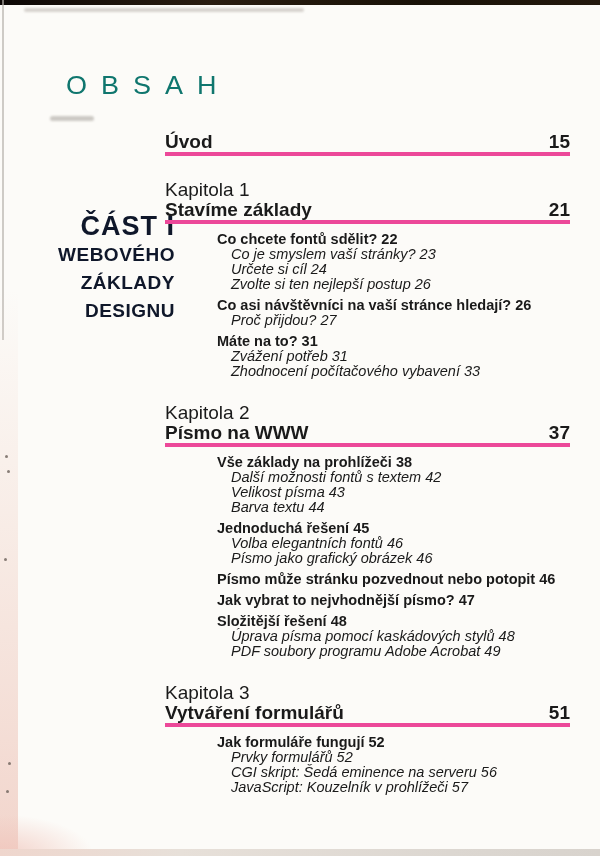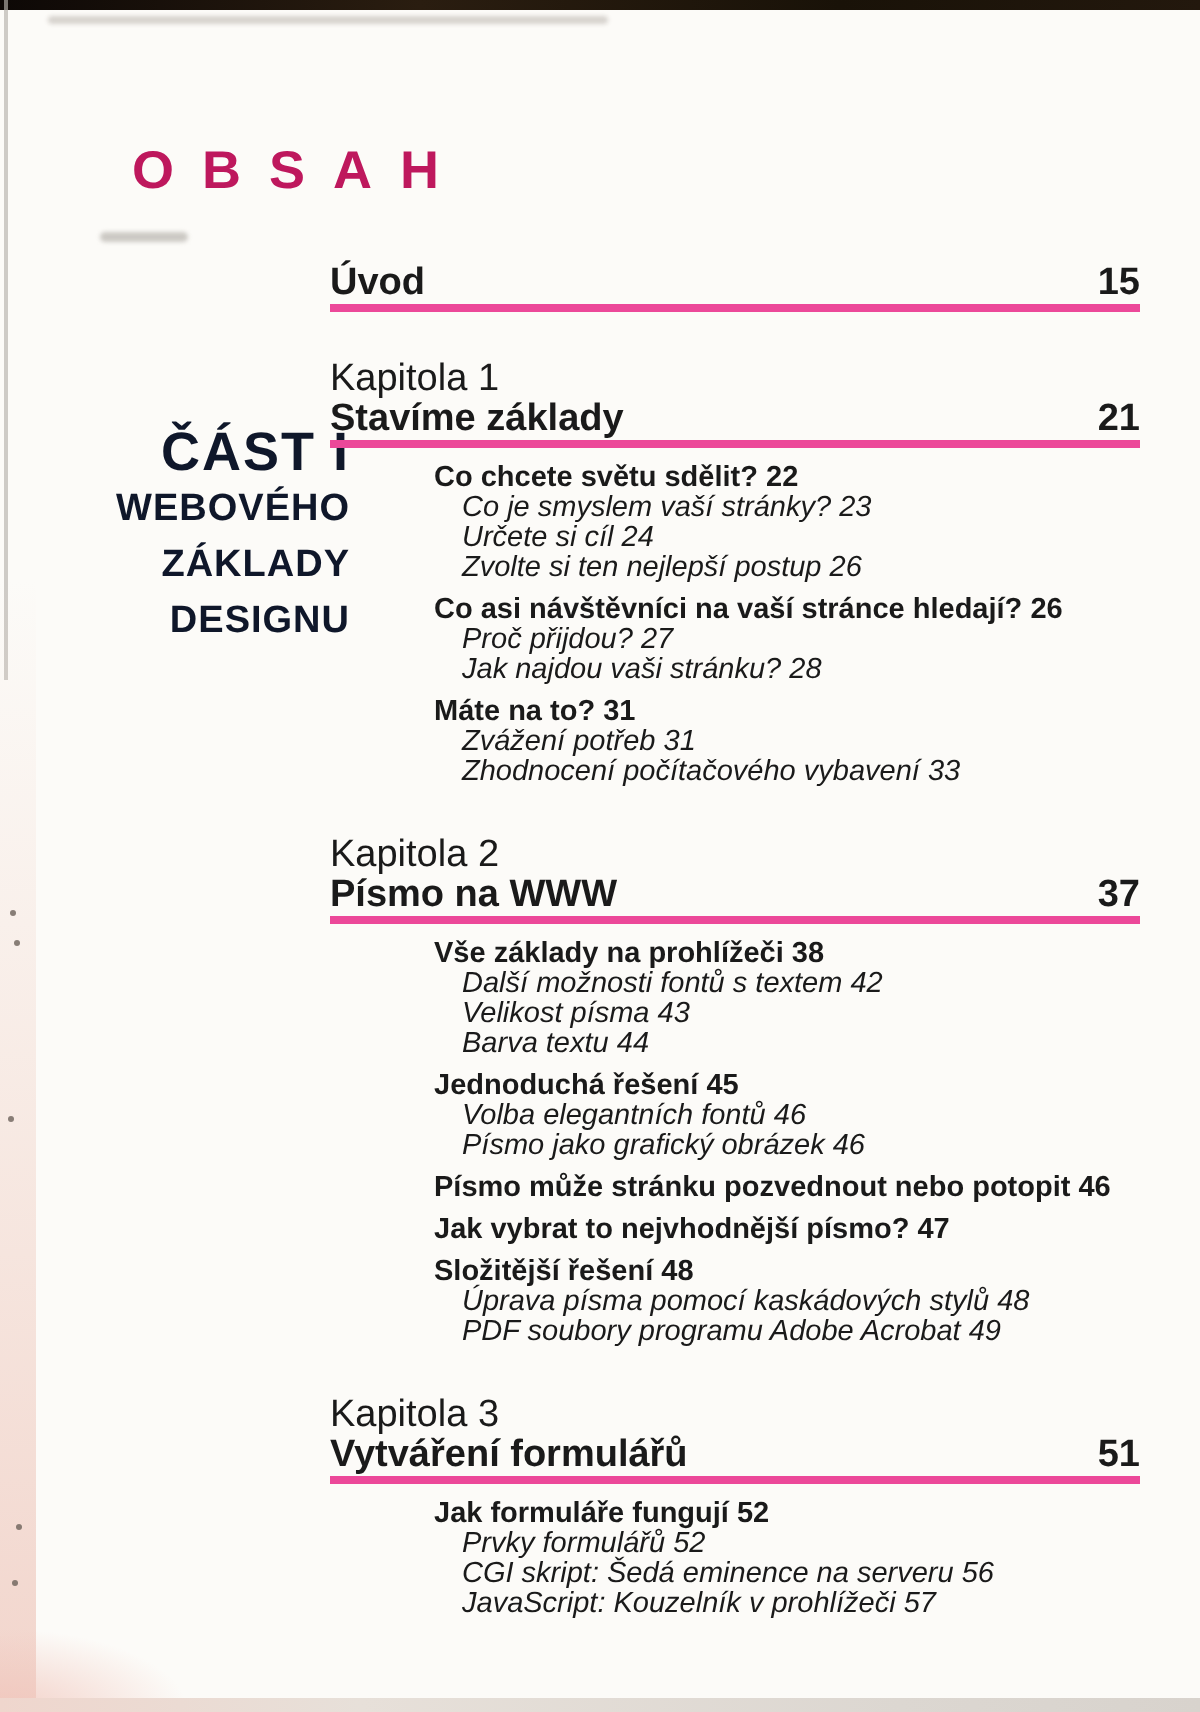--- a/index.html
+++ b/index.html
@@ -22,21 +22,21 @@
     background:linear-gradient(to bottom, rgba(243,219,210,0) 0%, rgba(242,215,205,.45) 45%, rgba(240,206,196,.85) 100%); }
   .corner-pink { position:absolute; left:0; bottom:0; width:95px; height:42px;
     background:radial-gradient(ellipse at 0% 100%, rgba(240,196,186,.8), rgba(240,196,186,0) 70%); }
   .bottom-band { position:absolute; left:0; bottom:0; width:600px; height:7px;
     background:linear-gradient(to right,#efd6cd,#e7e0d9 30%,#dcd7d1 75%,#d8d3cd); }
   .speck { position:absolute; width:3px; height:3px; border-radius:50%; background:#6b625a; opacity:.8; }
 
   
   .obsah {
     position:absolute; top:70px; left:66px;
-    font-size:27px; font-weight:bold; letter-spacing:14px; color:#be185d;
+    font-size:27px; font-weight:normal; letter-spacing:14px; color:#0f766e;
     transform:scaleY(.98);
   }
 
   
   .part { position:absolute; left:16px; top:171px; width:159px; text-align:right; color:#0f172a;margin-top:40px; }
   .part-label { font-size:27px; font-weight:bold; letter-spacing:1px; line-height:30px; }
   .part-line { font-size:19px; font-weight:bold; line-height:28px; letter-spacing:.5px; }
 
   
   .main { position:absolute; left:165px; top:132px; width:405px; }
@@ -87,27 +87,26 @@
       </div>
     </section>
 
     <section class="chapter">
       <div class="kicker">Kapitola 1</div>
       <div class="title-row">
         <span class="ch-title">Stavíme základy</span>
         <span class="ch-page">21</span>
       </div>
       <div class="items">
-        <div class="item lvl2"><span>Co chcete světu sdělit?</span> <span>22</span></div>
+        <div class="item lvl2"><span>Co chcete fontů sdělit?</span> <span>22</span></div>
         <div class="item lvl3"><span>Co je smyslem vaší stránky?</span> <span>23</span></div>
         <div class="item lvl3"><span>Určete si cíl</span> <span>24</span></div>
         <div class="item lvl3"><span>Zvolte si ten nejlepší postup</span> <span>26</span></div>
         <div class="item lvl2"><span>Co asi návštěvníci na vaší stránce hledají?</span> <span>26</span></div>
         <div class="item lvl3"><span>Proč přijdou?</span> <span>27</span></div>
-        <div class="item lvl3"><span>Jak najdou vaši stránku?</span> <span>28</span></div>
         <div class="item lvl2"><span>Máte na to?</span> <span>31</span></div>
         <div class="item lvl3"><span>Zvážení potřeb</span> <span>31</span></div>
         <div class="item lvl3"><span>Zhodnocení počítačového vybavení</span> <span>33</span></div>
       </div>
     </section>
 
     <section class="chapter">
       <div class="kicker">Kapitola 2</div>
       <div class="title-row">
         <span class="ch-title">Písmo na WWW</span>

